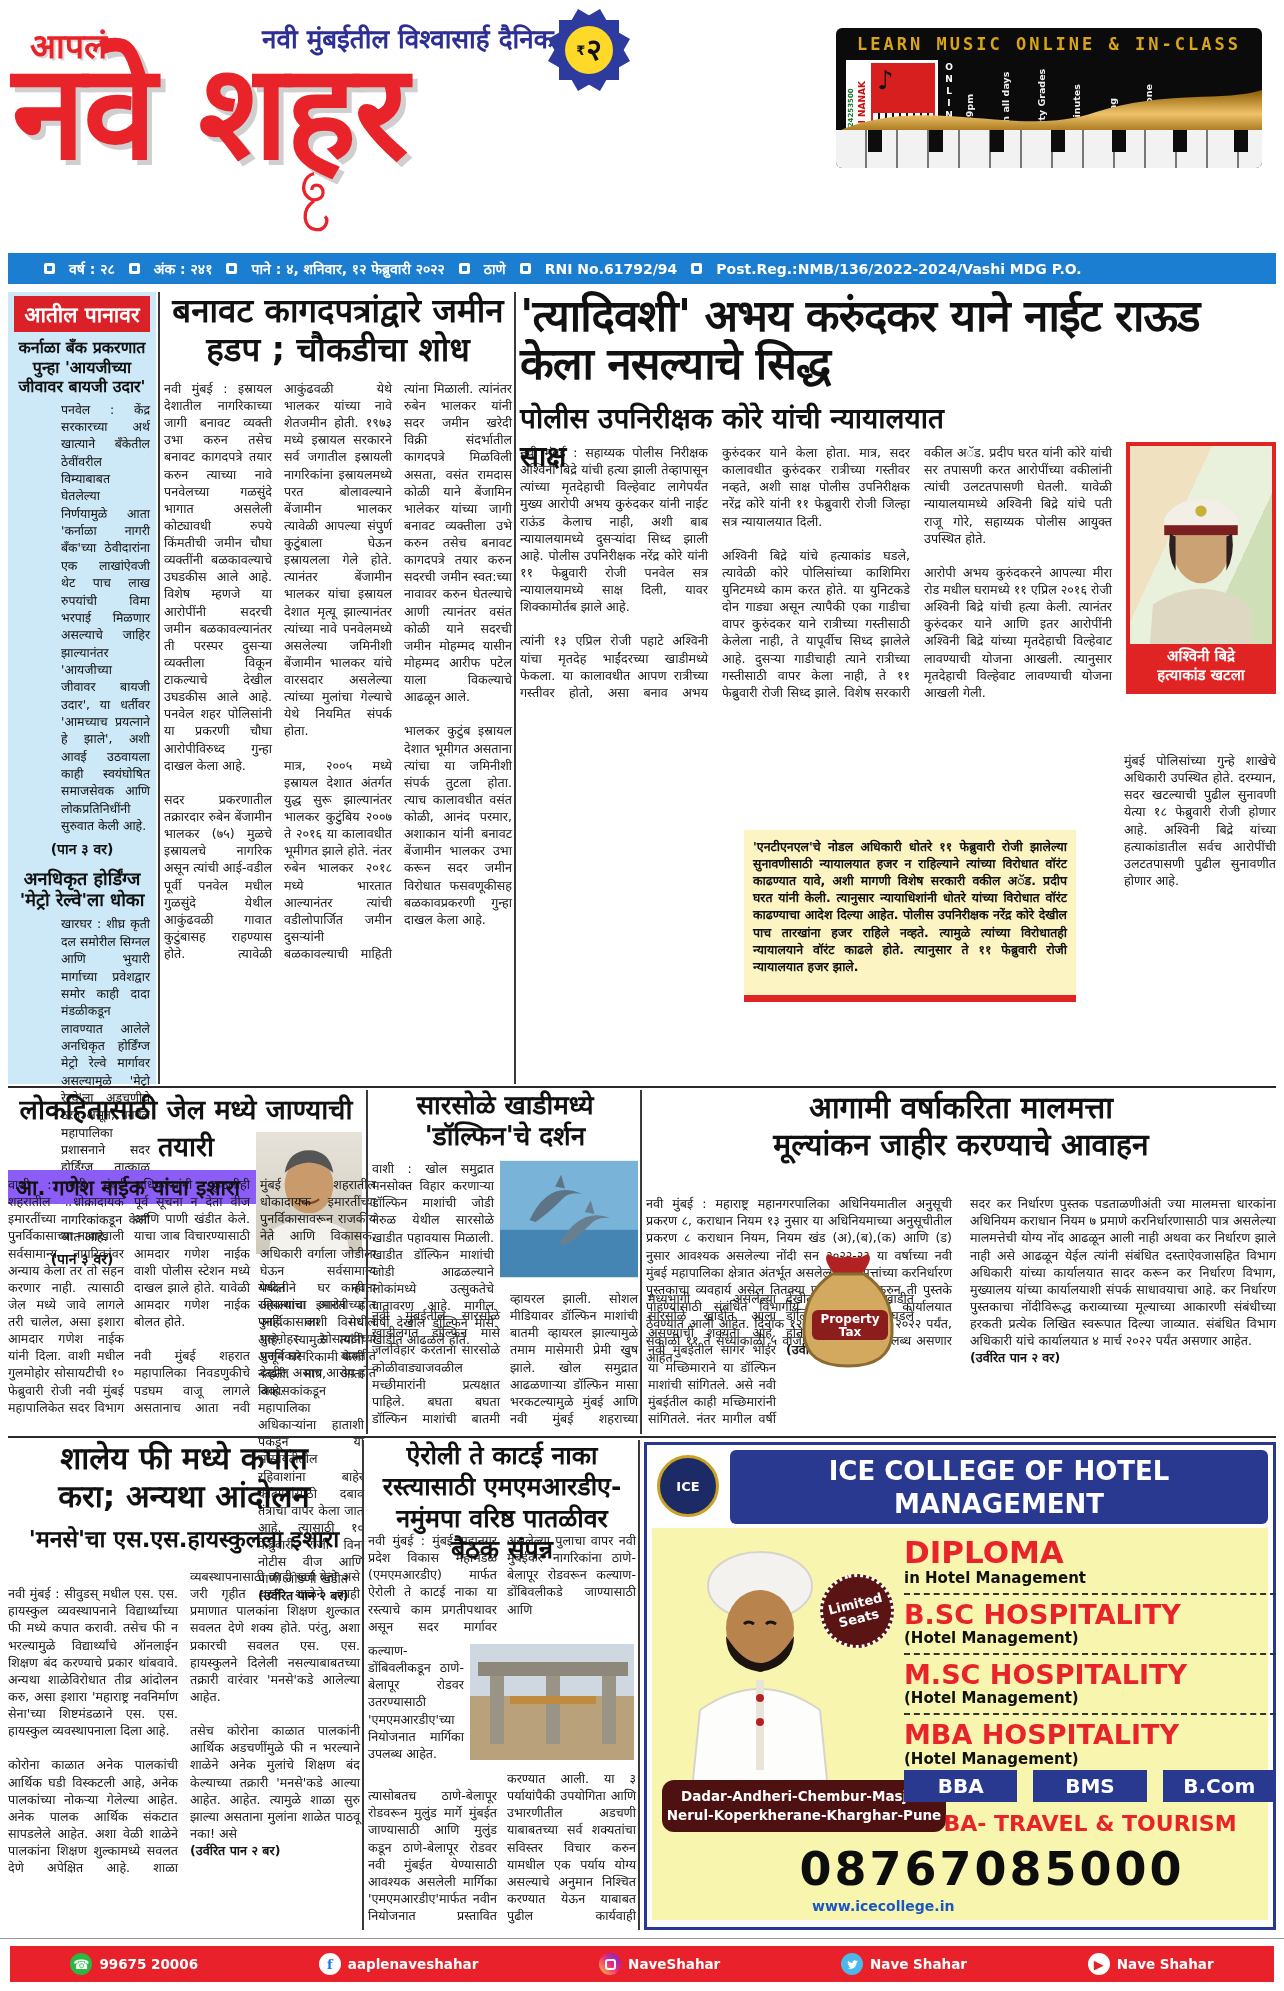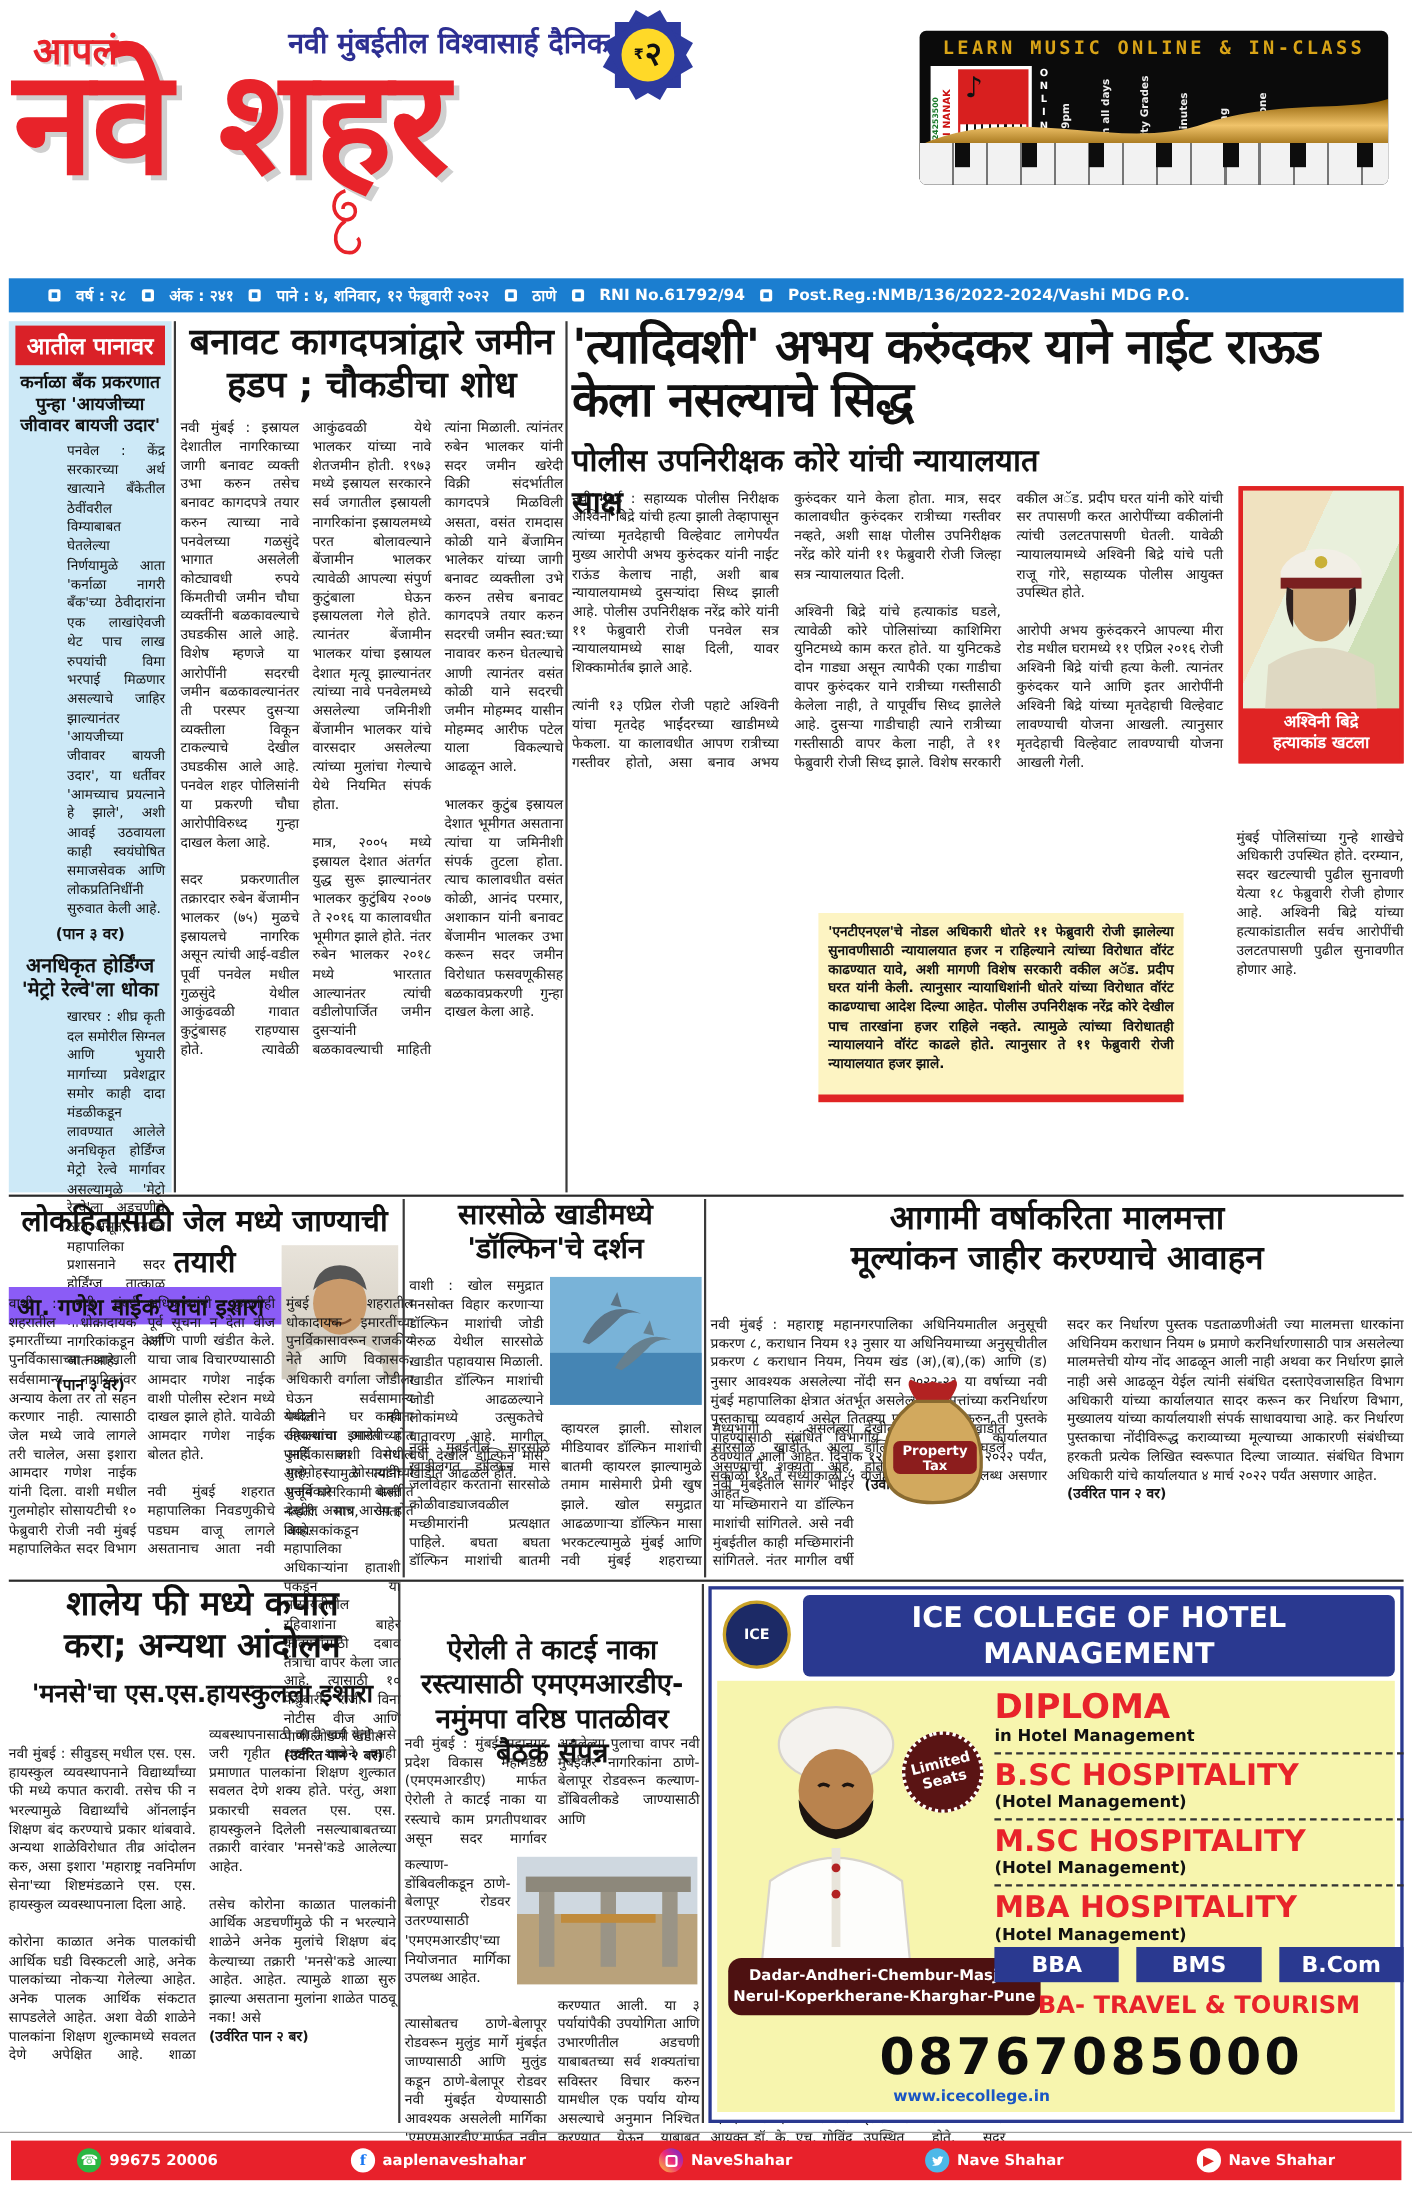--- a/index.html
+++ b/index.html
@@ -76,21 +76,21 @@
   .artD .dol { position:absolute; right:0; top:4px; width:138px; height:118px; }
   .artD .cols2 { position:absolute; left:0; top:200px; width:266px; height:140px; column-count:2; column-gap:10px; }
   .artE { position:absolute; left:646px; top:1090px; width:630px; height:344px; }
   .artE h2 { font-size:30px; font-weight:bold; text-align:center; line-height:1.22; }
   .artE .cols2 { position:absolute; left:0; top:88px; width:630px; height:252px; column-count:2; column-gap:18px; }
   .moneybag { position:absolute; left:136px; top:158px; width:132px; height:128px; z-index:2; }
   .artF { position:absolute; left:8px; top:1440px; width:352px; height:495px; }
   .artF h2 { font-size:31px; font-weight:bold; text-align:center; line-height:1.22; }
   .artF h4 { font-size:23px; font-weight:bold; text-align:center; margin-top:6px; }
   .artF .cols2 { position:absolute; left:0; top:128px; width:352px; height:360px; column-count:2; column-gap:12px; }
-  .artG { position:absolute; left:368px; top:1440px; width:268px; height:495px;margin-top:44px; }
+  .artG { position:absolute; left:368px; top:1440px; width:268px; height:495px; }
   .artG h2 { font-size:25px; font-weight:bold; text-align:center; line-height:1.25; }
   .artG .b1 { position:absolute; left:0; top:92px; width:268px; height:108px; column-count:2; column-gap:10px; }
   .artG .midrow { position:absolute; left:0; top:202px; width:268px; height:122px; }
   .artG .midtxt { position:absolute; left:0; top:0; width:96px; height:122px; }
   .artG .conphoto { position:absolute; right:2px; top:2px; width:164px; height:116px; }
   .artG .b2 { position:absolute; left:0; top:330px; width:268px; height:160px; column-count:2; column-gap:10px; }
   
   .ice { position:absolute; left:644px; top:1442px; width:632px; height:488px; border:3px solid #2a3990; background:#fff; padding:5px; }
   .ice-head { display:flex; gap:6px; height:74px; }
   .ice-logo { width:72px; height:72px; display:flex; align-items:center; justify-content:center; }

